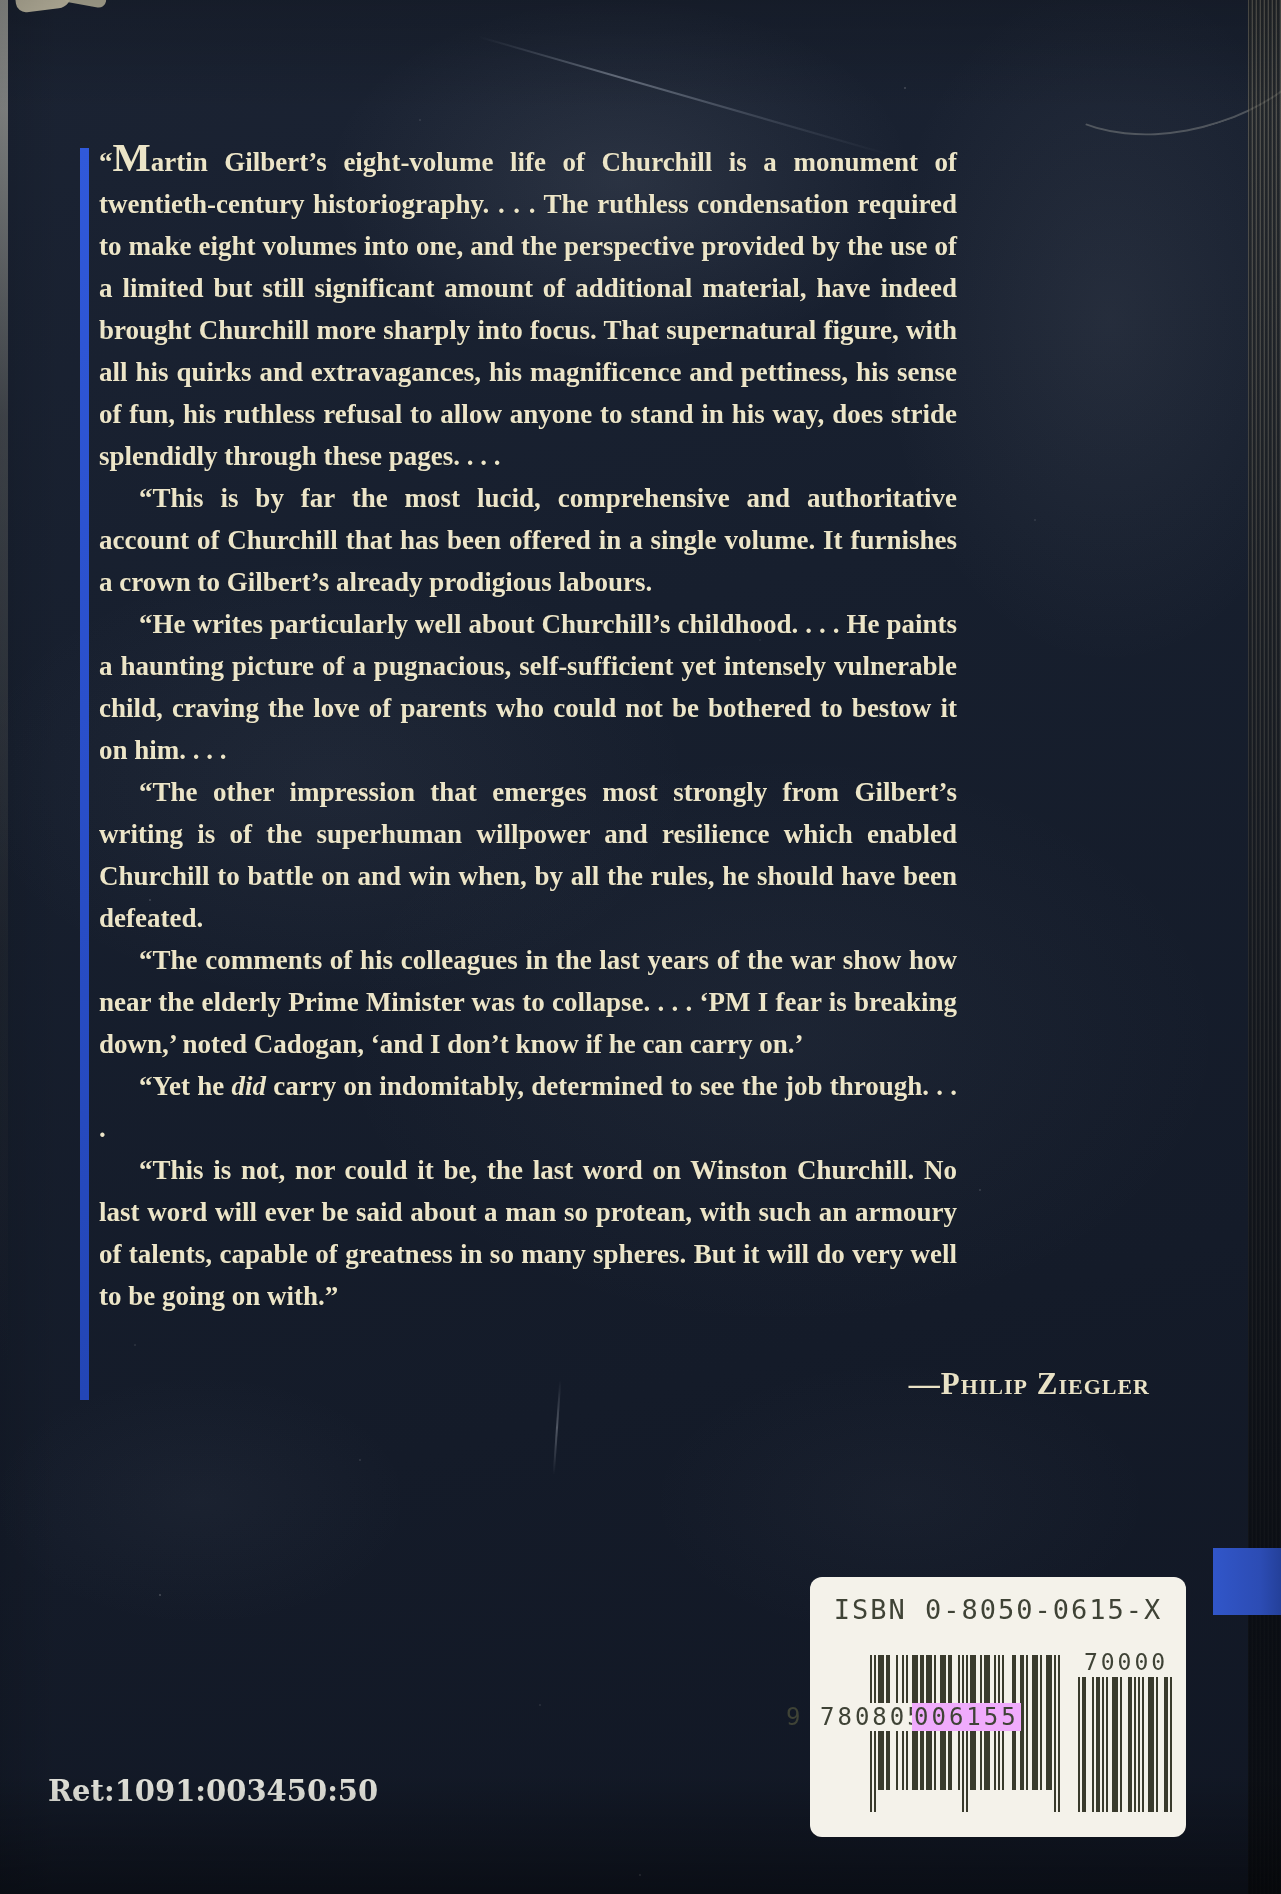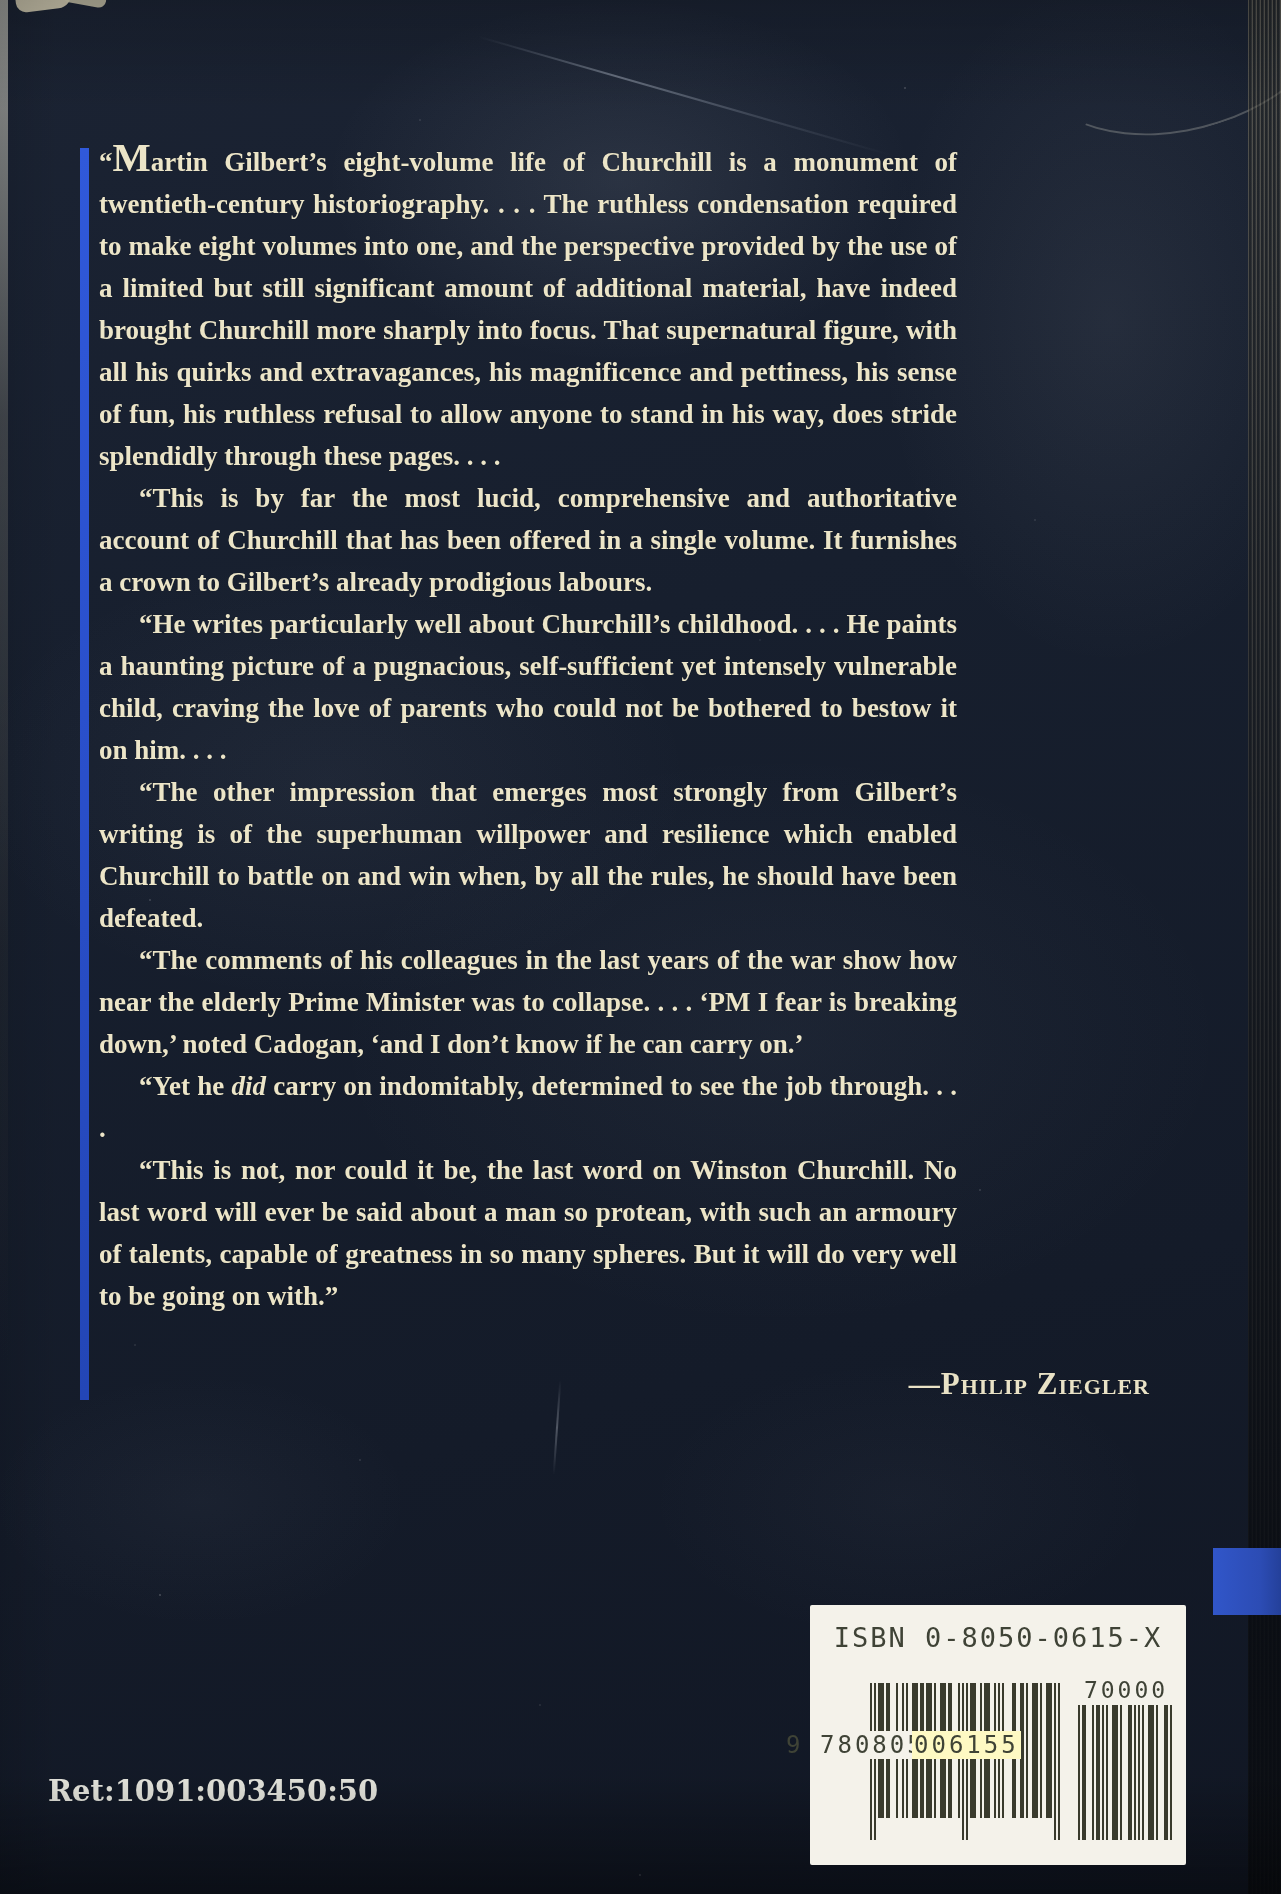--- a/index.html
+++ b/index.html
@@ -105,22 +105,22 @@
     text-shadow:0 0 1px rgba(0,0,0,.4);
   }
   
   .ref-number{
     position:absolute;left:48px;top:1774px;
     color:#e4e4dc;font-family:"DejaVu Serif",serif;font-weight:bold;font-size:29px;
   }
   
   .isbn-box{
     position:absolute;left:810px;top:1577px;width:376px;height:260px;
-    background:#f4f2ea;border-radius:2px;z-index:4;
-    font-family:"DejaVu Sans Mono",monospace;color:#3f4336;margin-top:28px;
+    background:#f4f2ea;border-radius:12px;z-index:4;
+    font-family:"DejaVu Sans Mono",monospace;color:#3f4336;
   }
   .isbn-label{
     position:absolute;left:0;top:17px;width:100%;text-align:center;
     font-size:27px;letter-spacing:2px;white-space:nowrap;
   }
   .barcode-main{
     position:absolute;left:60px;top:78px;width:190px;height:160px;
     display:flex;align-items:flex-start;
   }
   .barcode-supp{
@@ -128,21 +128,21 @@
   }
   .supp-text{
     text-align:center;font-size:23px;letter-spacing:3px;line-height:26px;
   }
   .supp-bars{display:flex;align-items:flex-start;height:135px;margin-top:2px;}
   .bar-module{width:2px;flex:0 0 2px;}
   .bar-module.on{background:#3a3b2d;}
   .ean-digits{position:absolute;left:0;top:126px;width:100%;font-size:24px;}
   .ean-digit-first{position:absolute;left:-24px;top:0;}
   .ean-group1{position:absolute;left:8px;top:0;letter-spacing:3px;background:#f4f2ea;padding:0 2px;}
-  .ean-group2{position:absolute;left:102px;top:0;letter-spacing:3px;background:#fef9c3;padding:0 2px;}
+  .ean-group2{position:absolute;left:102px;top:0;letter-spacing:3px;background:#f0abfc;padding:0 2px;}
 </style>
 </head>
 <body>
 
 <div id="cover">
 
   <div class="glare"></div>
   <div class="scratch1"></div>
   <div class="scratch2"></div>
   <div class="arc-glare"></div>

